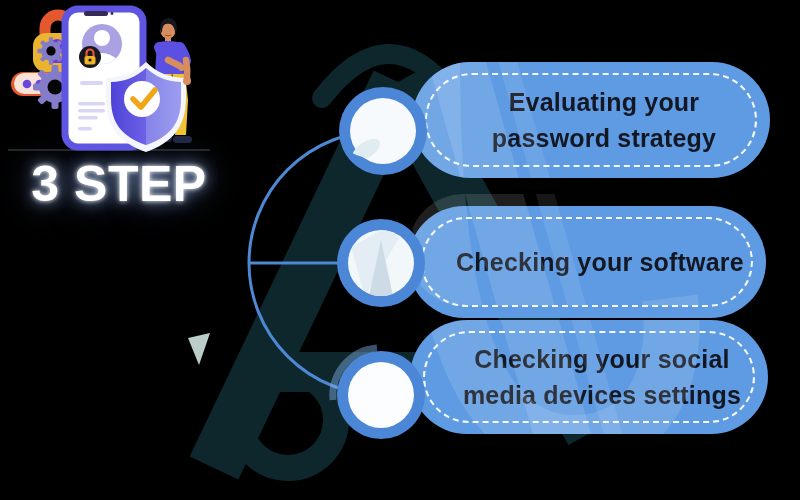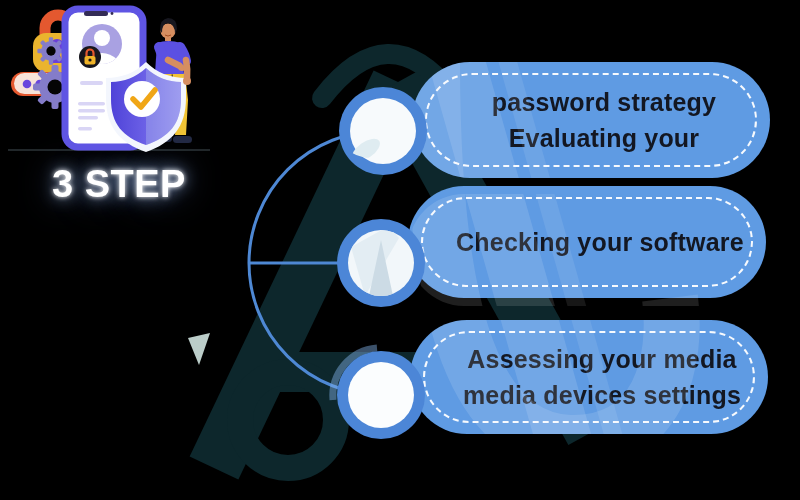--- a/index.html
+++ b/index.html
@@ -5,31 +5,31 @@
   html,body{margin:0;padding:0;background:#000;}
   .canvas{position:relative;width:800px;height:500px;background:#000;overflow:hidden;
           font-family:"Liberation Sans",sans-serif;}
   .canvas svg{position:absolute;left:0;top:0;pointer-events:none;}
   svg.bg, svg.fg{width:800px;height:500px;}
 
   
   .pill{position:absolute;background:#5f9be3;border-radius:999px;
         display:flex;align-items:center;justify-content:center;}
   .pill-1{left:412px;top:62px;width:358px;height:116px;}
-  .pill-2{left:408px;top:186px;width:358px;height:112px;}
+  .pill-2{left:408px;top:206px;width:358px;height:112px;}
   .pill-3{left:410px;top:320px;width:358px;height:114px;}
   .dash{position:absolute;left:13px;right:13px;top:11px;bottom:11px;
         border:2px dashed rgba(255,255,255,.95);border-radius:999px;}
   .pill-text{position:relative;text-align:center;color:#131722;font-size:25px;
              font-weight:600;line-height:36px;letter-spacing:.2px;padding-left:26px;}
   .pill-line{display:block;white-space:nowrap;}
 
   
   .title{position:absolute;left:0;top:156px;width:238px;text-align:center;color:#fff;
-         font-weight:800;font-size:38px;line-height:56px;letter-spacing:.5px;
+         font-weight:800;font-size:50px;line-height:56px;letter-spacing:.5px;
          text-shadow:0 0 5px rgba(255,255,255,.95),0 0 16px rgba(173,203,255,.8),
                      0 0 34px rgba(118,164,255,.55);}
   .title span{display:block;white-space:nowrap;}
 
   .lock-svg{left:160px;top:25px;}
   .illu-svg{left:60px;top:330px;}
 </style>
 </head>
 <body>
 
@@ -47,34 +47,34 @@
     <g>
       <path d="M381 131 A132 132 0 0 0 381 395" stroke="#4e88d4" stroke-width="3" fill="none"></path>
       <path d="M249 263 H381" stroke="#4e88d4" stroke-width="3" fill="none"></path>
       <path d="M333 400 A48 48 0 0 1 377 348" stroke="rgba(130,180,235,.45)" stroke-width="7" fill="none"></path>
     </g>
   </svg>
 
   <div class="pill pill-1">
     <div class="dash"></div>
     <div class="pill-text">
+      <span class="pill-line">Evaluating your</span>
       <span class="pill-line">password strategy</span>
-      <span class="pill-line">Evaluating your</span>
     </div>
   </div>
   <div class="pill pill-2">
     <div class="dash"></div>
     <div class="pill-text">
       <span class="pill-line">Checking your software</span>
     </div>
   </div>
   <div class="pill pill-3">
     <div class="dash"></div>
     <div class="pill-text">
-      <span class="pill-line">Assessing your media</span>
+      <span class="pill-line">Checking your social</span>
       <span class="pill-line">media devices settings</span>
     </div>
   </div>
 
   <svg class="fg" viewBox="0 0 800 500">
     <defs>
       <clipPath id="pillsclip">
         <rect x="412" y="62" width="358" height="116" rx="58"></rect>
         <rect x="408" y="194" width="358" height="112" rx="56"></rect>
         <rect x="410" y="320" width="358" height="114" rx="57"></rect>

